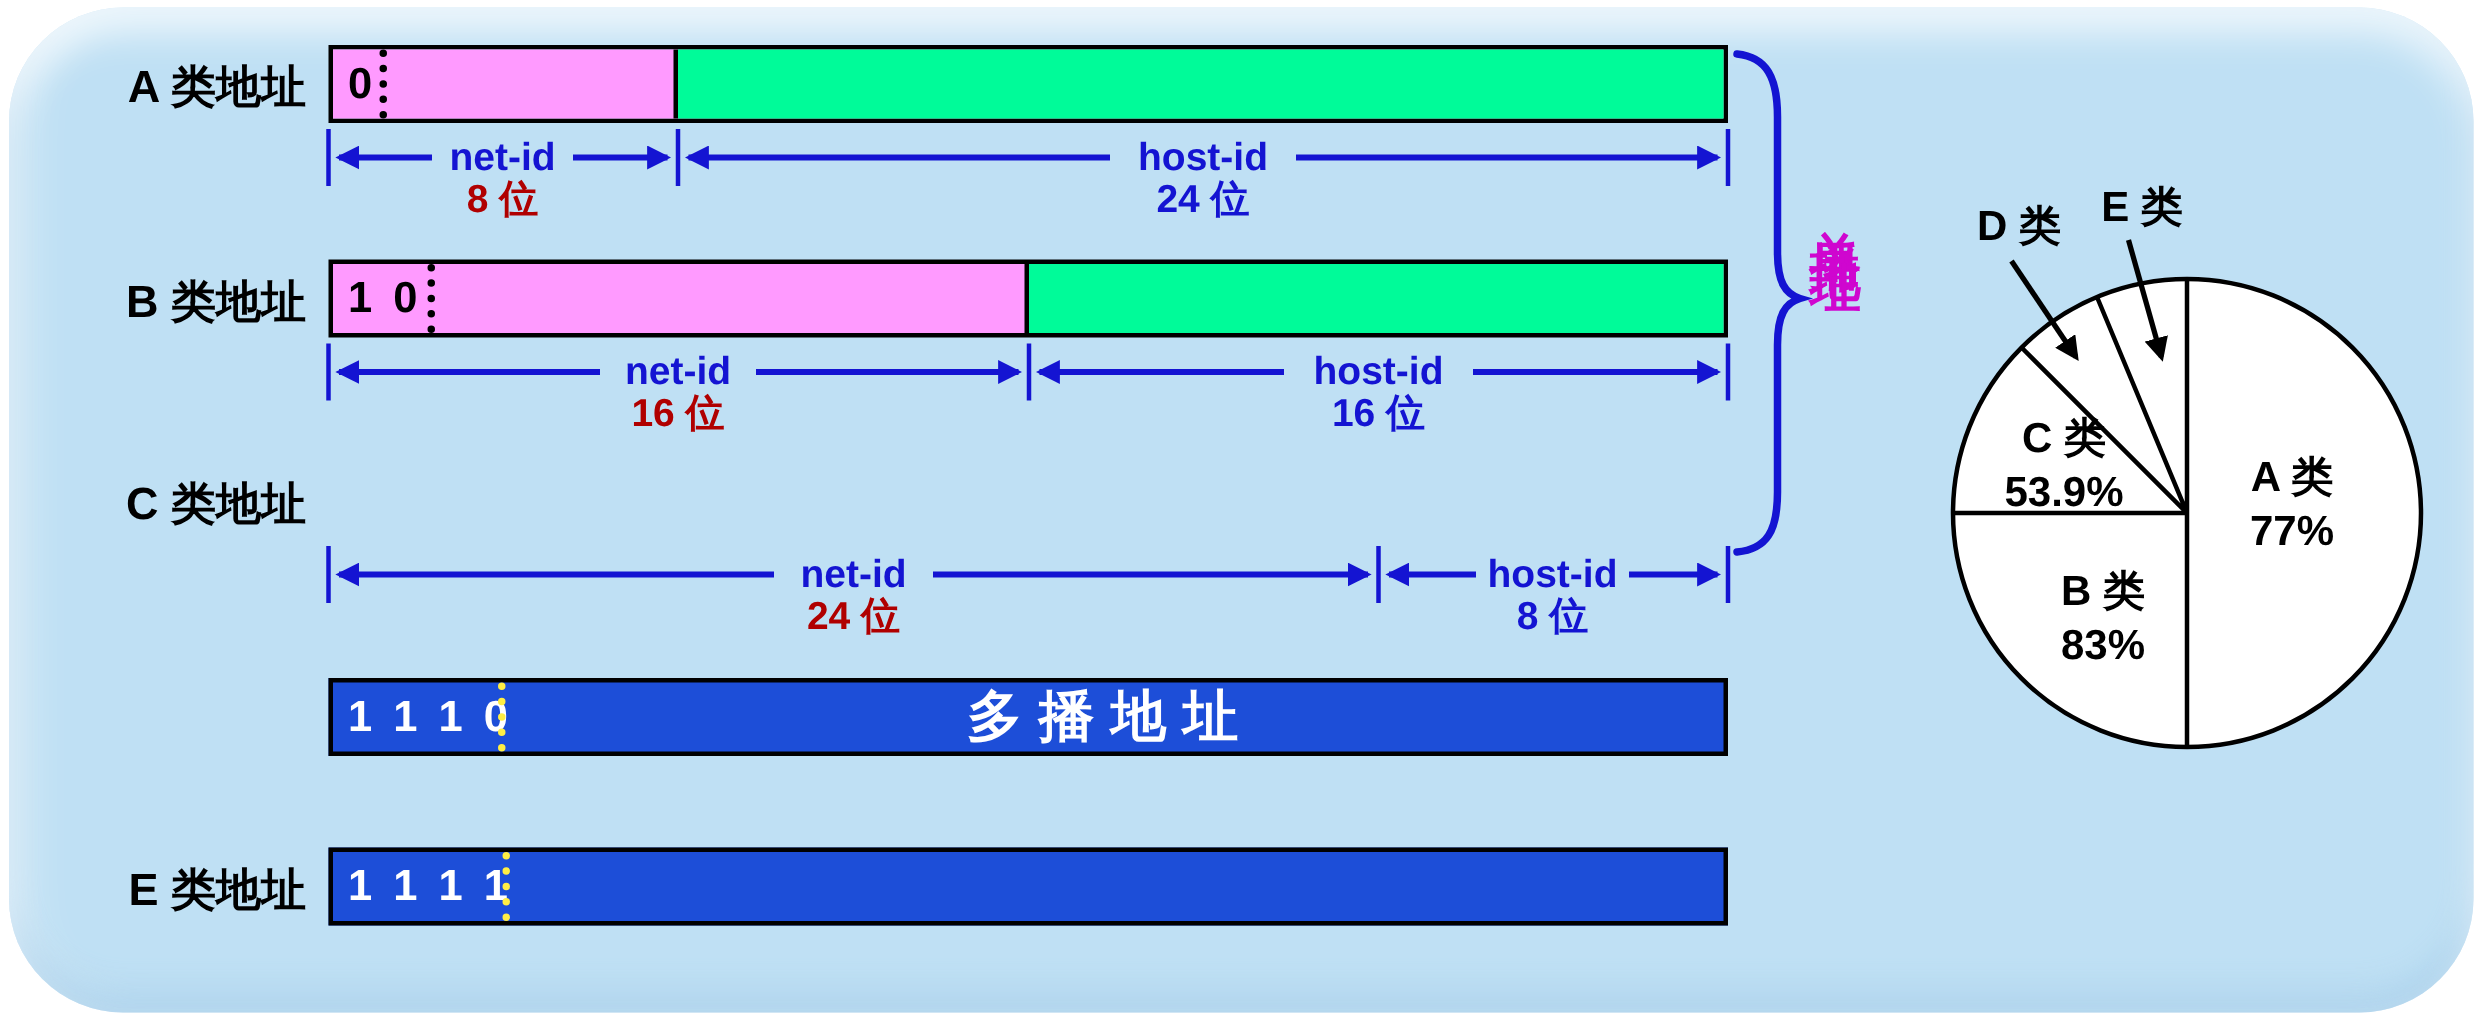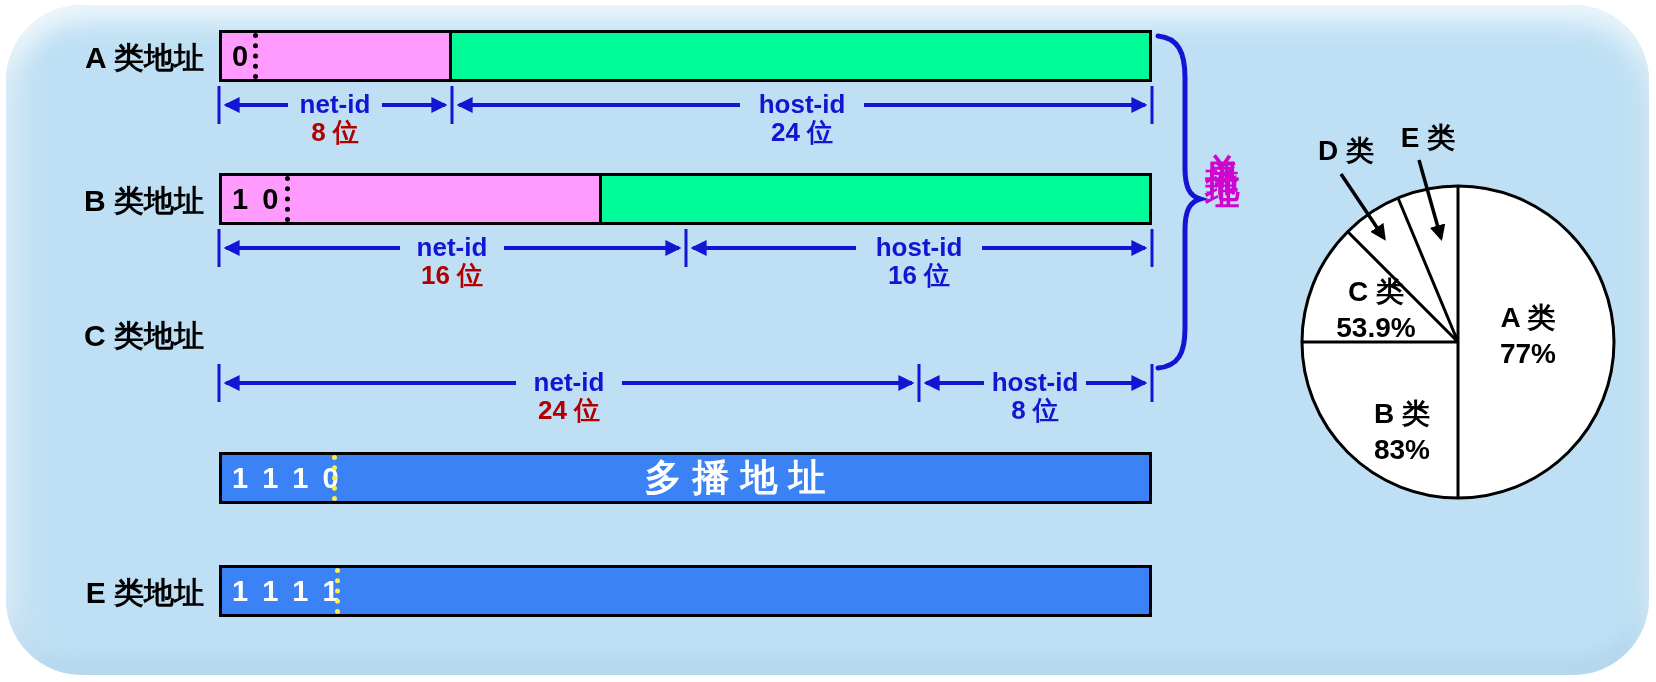--- a/index.html
+++ b/index.html
@@ -11,21 +11,21 @@
                     inset 0 -14px 20px rgba(150,195,228,.45),
                     inset 16px 0 26px rgba(255,255,255,.30);}
   .overlay{position:absolute;left:0;top:0;pointer-events:none;}
   .rowlabel{position:absolute;left:28px;width:176px;text-align:right;
             font-size:30px;color:#000;white-space:nowrap;}
   .bar{position:absolute;left:219px;width:933px;height:52px;border:3px solid #000;
        box-sizing:border-box;display:flex;}
   .seg{position:relative;height:100%;box-sizing:border-box;}
   .seg.pink{background:#ff9aff;border-right:3px solid #000;}
   .seg.green{background:#00fb99;flex:1;}
-  .bar.bluebar{background:#3b82f6;text-decoration:underline;}
+  .bar.bluebar{background:#1d4ed8;text-decoration:underline;}
   .digits{position:absolute;left:10px;top:0;height:46px;line-height:46px;
           font-size:29px;letter-spacing:3px;white-space:pre;}
   .digits.dark{color:#000;}
   .digits.light{color:#fff;}
   .divider{position:absolute;top:0;height:46px;width:0;}
   .divider.dark{border-left:5px dotted #000;}
   .divider.yellow{border-left:5px dotted #ffee44;}
   .barbody{position:absolute;top:0;height:46px;line-height:46px;text-align:center;
            color:#fff;font-size:37px;letter-spacing:11px;white-space:nowrap;}
   .arrowtext{position:absolute;transform:translateX(-50%);font-size:26px;
@@ -101,21 +101,21 @@
 
   <div class="bar" style="top:30px">
     <div class="seg pink" style="width:230px">
       <div class="digits dark">0</div>
       <div class="divider dark" style="left:31px"></div>
     </div>
     <div class="seg green"></div>
   </div>
 
   <div class="bar" style="top:173px">
-    <div class="seg pink" style="width:380px">
+    <div class="seg pink" style="width:464px">
       <div class="digits dark">1 0</div>
       <div class="divider dark" style="left:63px"></div>
     </div>
     <div class="seg green"></div>
   </div>
 
 
   <div class="bar bluebar" style="top:452px">
     <div class="digits light">1 1 1 0</div>
     <div class="divider yellow" style="left:110px"></div>
@@ -141,21 +141,21 @@
   <div class="arrowtext bits-red" style="left:569px;top:396px">24 位</div>
   <div class="arrowtext" style="left:1035px;top:368px">host-id</div>
   <div class="arrowtext" style="left:1035px;top:396px">8 位</div>
 
   <div class="unicast">单播地址</div>
 
   <div class="pielabel" style="left:1468px;top:300px;width:120px">
     <div>A 类</div>
     <div>77%</div>
   </div>
-  <div class="pielabel" style="left:1342px;top:396px;width:120px">
+  <div class="pielabel" style="left:1342px;top:376px;width:120px">
     <div>B 类</div>
     <div>83%</div>
   </div>
   <div class="pielabel" style="left:1316px;top:274px;width:120px">
     <div>C 类</div>
     <div>53.9%</div>
   </div>
   <div class="callout" style="left:1302px;top:132px;width:88px">D 类</div>
   <div class="callout" style="left:1388px;top:119px;width:80px">E 类</div>
 </div>

